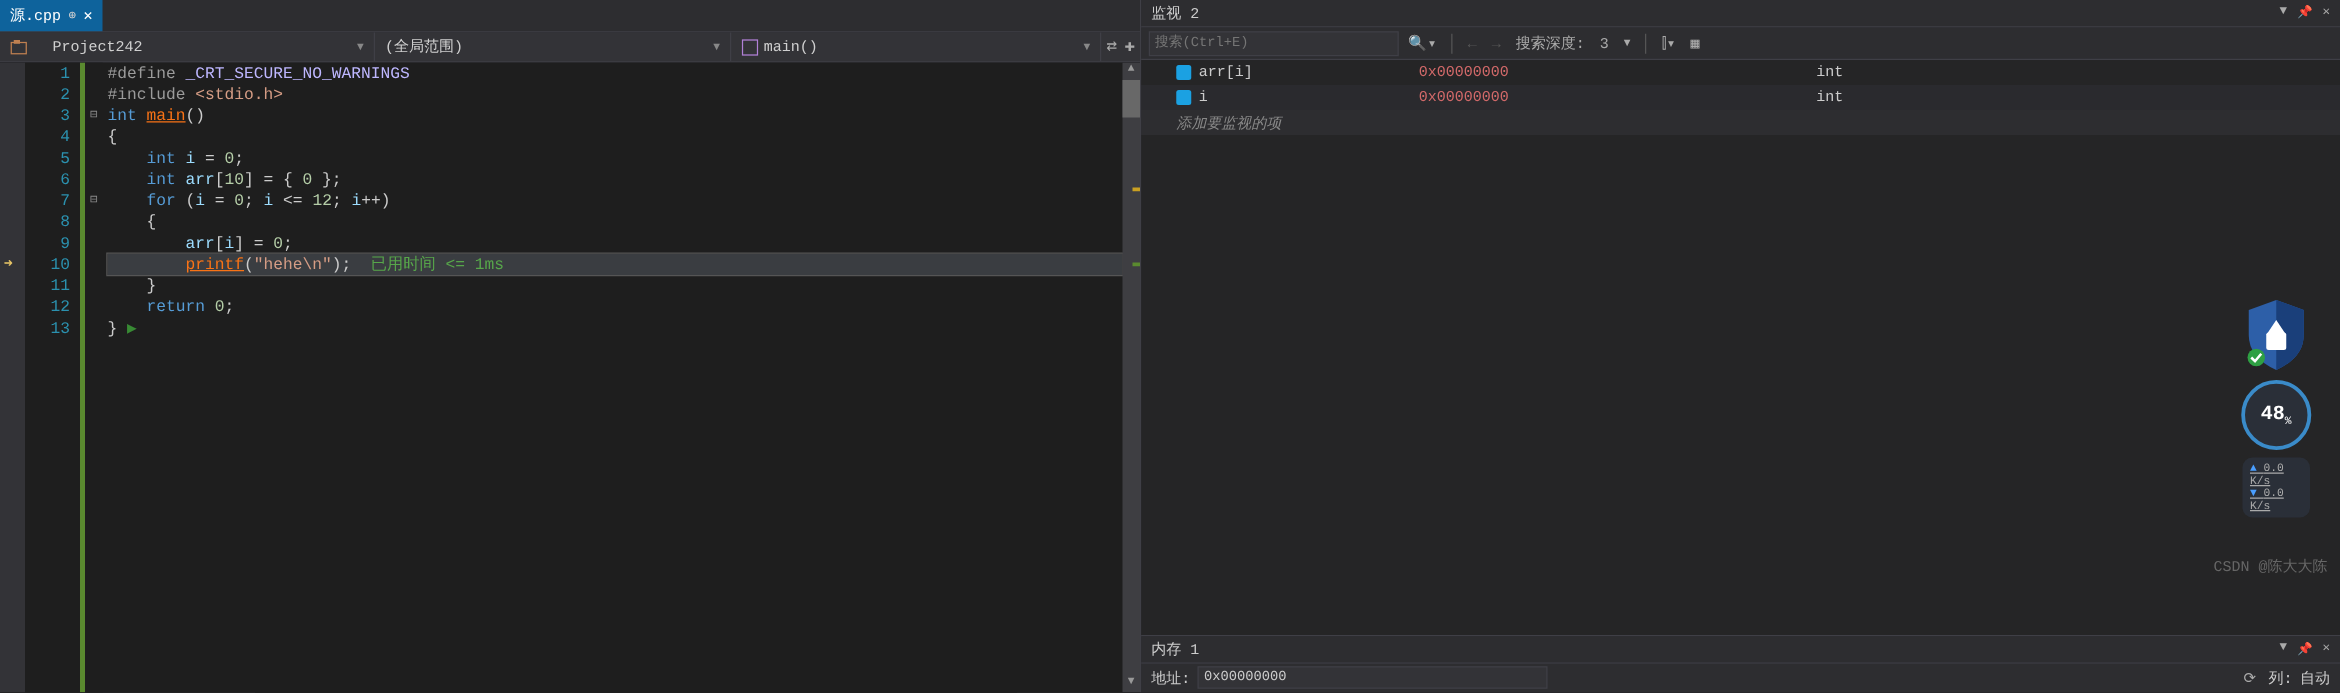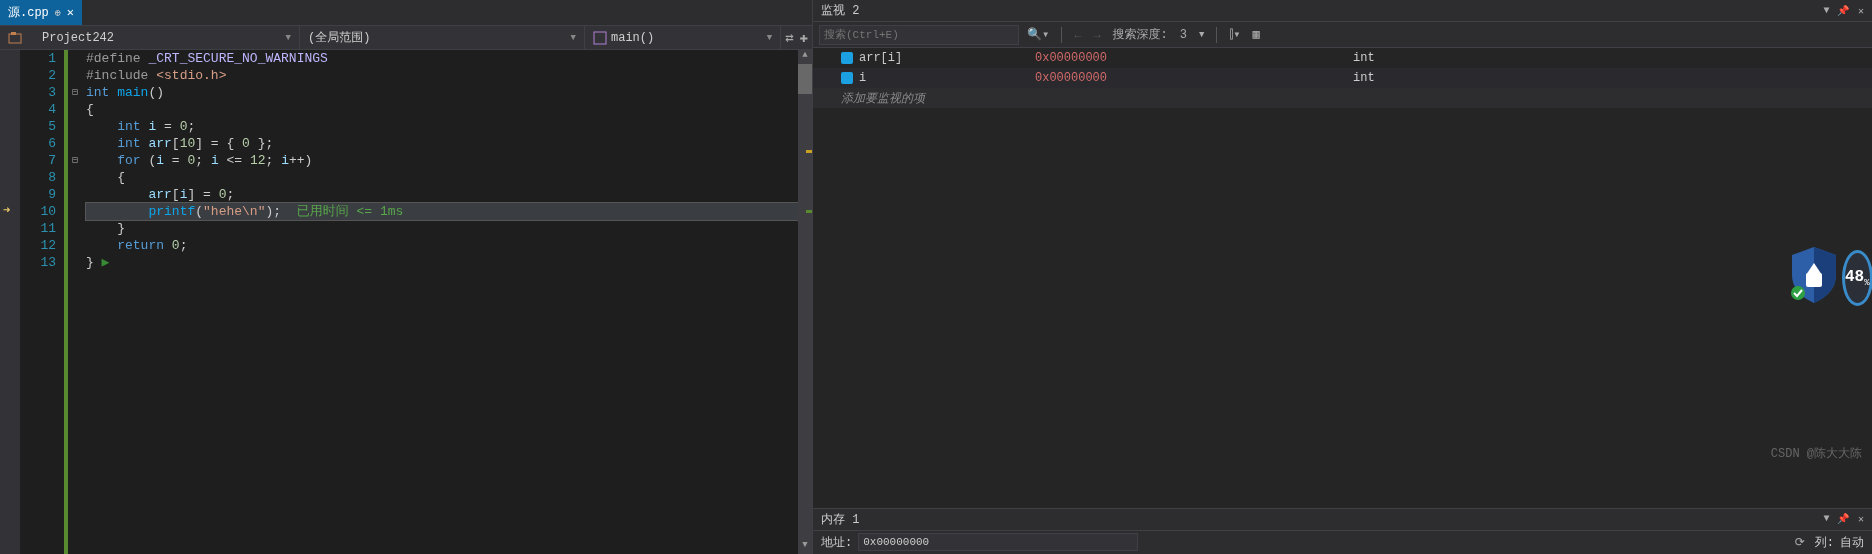--- a/index.html
+++ b/index.html
@@ -11,21 +11,21 @@
   width: 1872px;
   height: 554px;
   overflow: hidden;
 }
 .main-container {
   display: flex;
   width: 100%;
   height: 100%;
 }
 .left-panel {
-  width: 812px;
+  width: 912px;
   display: flex;
   flex-direction: column;
   background: #252526;
 }
 .right-panel {
   flex: 1;
   display: flex;
   flex-direction: column;
   background: #2d2d30;
   border-left: 1px solid #3f3f46;
@@ -91,21 +91,21 @@
 .scrollbar-v { width: 14px; background: #3e3e42; position: relative; }
 .scrollbar-thumb { position: absolute; top: 0; width: 100%; height: 30px; background: #686868; }
 .scroll-arrow { position: absolute; width: 100%; height: 14px; text-align: center; font-size: 9px; color: #999; left: 0; }
 .line { display: block; height: 17px; }
 .line.current { background: #3a3d41; outline: 1px solid #555; }
 .kw { color: #569cd6; }
 .pp { color: #9b9b9b; }
 .mac { color: #beb7ff; }
 .str { color: #d69d85; }
 .num { color: #b5cea8; }
-.fn { color: #0ea5e9; }
+.fn { color: #f97316; text-decoration: underline; }
 .var { color: #9cdcfe; }
 .cmt { color: #57a64a; }
 .bp-marker { position: absolute; left: 3px; font-size: 12px; color: #e6c466; }
 .scroll-mark { position: absolute; right: 0; width: 6px; height: 3px; }
 
 .panel-title {
   height: 22px;
   background: #2d2d30;
   display: flex;
   align-items: center;
@@ -159,21 +159,21 @@
 .watch-body { flex: 1; background: #252526; position: relative; }
 .memory-panel { height: 46px; border-top: 1px solid #3f3f46; display: flex; flex-direction: column; }
 .memory-bar { height: 24px; display: flex; align-items: center; padding: 0 8px; gap: 6px; font-size: 12px; background: #2d2d30; }
 .mem-input { background: #333337; border: 1px solid #3f3f46; height: 18px; width: 280px; color: #ccc; font-family: inherit; font-size: 11px; padding: 0 4px; }
 .overlay-widget {
   position: absolute;
   right: 16px;
   top: 130px;
   width: 70px;
   display: flex;
-  flex-direction: row;
+  flex-direction: column;
   align-items: center;
   z-index: 50;
 }
 .shield { width: 56px; height: 60px; position: relative; }
 .gauge { width: 56px; height: 56px; border-radius: 50%; background: #2a2f38; border: 3px solid #3a8bc9; margin-top: 6px; display: flex; align-items: center; justify-content: center; font-size: 16px; font-weight: bold; color: #fff; }
 .gauge sub { font-size: 9px; font-weight: normal; }
 .speed-box { width: 54px; margin-top: 6px; background: #2a2f38; border-radius: 8px; padding: 4px 6px; font-size: 9px; color: #aaa; text-decoration: underline; }
 .speed-box .up::before { content: "▲ "; color: #4a9eff; }
 .speed-box .dn::before { content: "▼ "; color: #4a9eff; }
 .watermark { position: absolute; right: 10px; bottom: 46px; color: #666; font-size: 12px; z-index: 40; }

